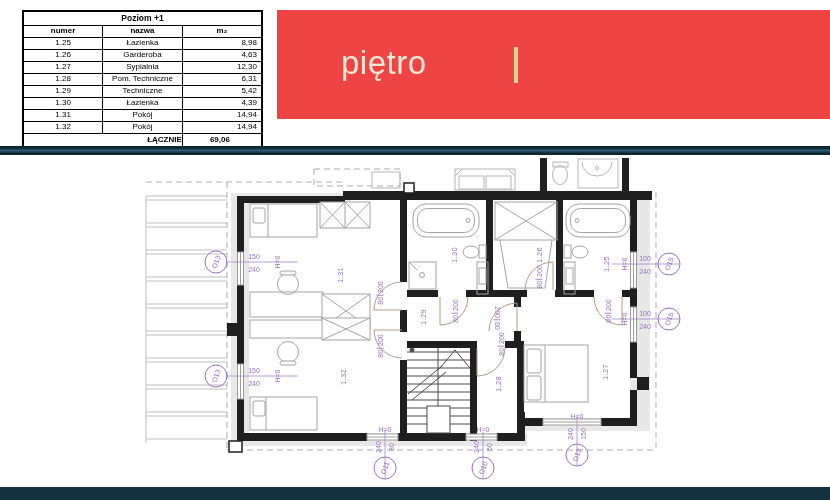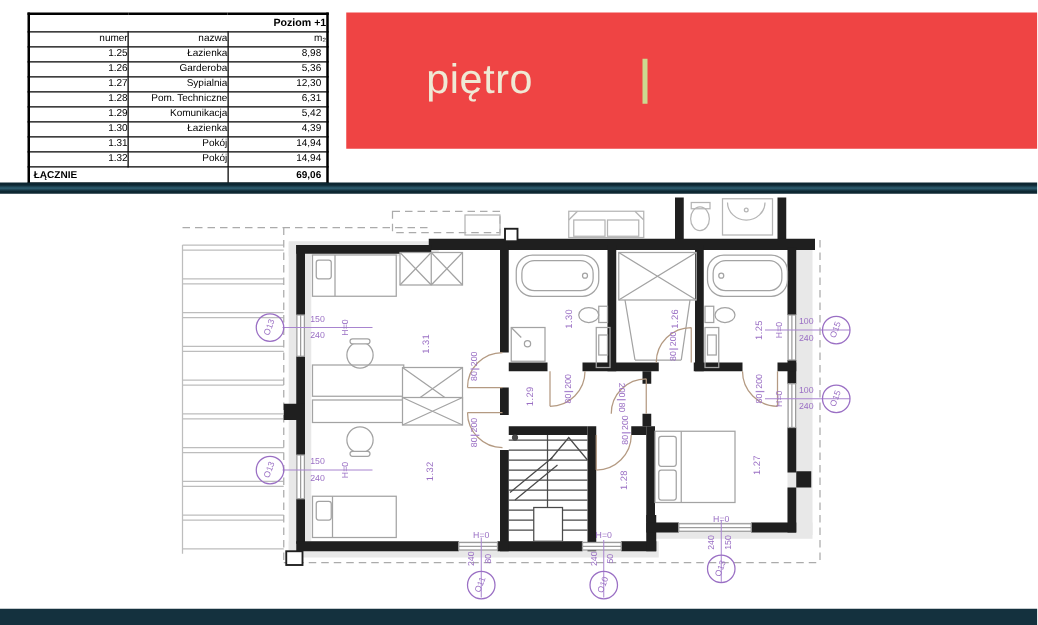--- a/index.html
+++ b/index.html
@@ -3,26 +3,26 @@
 <meta charset="utf-8">
 <style>
   html,body{margin:0;padding:0;background:#fff;}
   #stage{position:relative;width:830px;height:500px;background:#fff;overflow:hidden;
          font-family:"Liberation Sans",sans-serif;}
   
   .sheet-table{position:absolute;left:22px;top:10px;width:241px;}
   .sheet-table table{width:100%;border-collapse:collapse;border:2px solid #000;
       font-size:8px;color:#000;table-layout:fixed;}
   .sheet-table th,.sheet-table td{border:1px solid #000;padding:0;height:11px;
-      font-weight:normal;text-align:right;line-height:1.1;}
+      font-weight:normal;text-align:center;line-height:1.1;}
   .sheet-table .title-cell{font-weight:bold;font-size:8.5px;height:13px;}
-  .sheet-table .hdr{font-weight:normal;margin-top:44px;}
+  .sheet-table .hdr{font-weight:bold;margin-top:44px;}
   .sheet-table td.val{text-align:right;padding-right:4px;}
-  .sheet-table .tot-label{font-weight:bold;text-align:left;padding-left:3px;height:12px;}
-  .sheet-table .tot-val{font-weight:bold;text-align:right;padding-right:4px;}
+  .sheet-table .tot-label{font-weight:bold;text-align:right;padding-left:17px;height:12px;}
+  .sheet-table .tot-val{font-weight:bold;text-align:center;padding-right:4px;}
   
   .banner{position:absolute;left:277px;top:10px;width:553px;height:109px;background:#ef4444;}
   .banner .b-left,.banner .b-right{position:absolute;top:50%;transform:translateY(-54%);
       color:#efe9d5;font-size:33px;letter-spacing:.5px;font-weight:500;}
   .banner .b-left{left:64px;}
   .banner .b-right{left:322px;}
   .banner .b-sep{position:absolute;left:237px;top:50%;transform:translateY(-50%);
       width:4px;height:36px;background:#ccd98f;color:transparent;overflow:hidden;}
   .divider-bar{position:absolute;left:0;top:146px;width:830px;height:9px;
       background:linear-gradient(to bottom,#0d2732 0%,#0d2732 22%,#2f5f72 50%,#0d2732 78%,#0d2732 100%);}
@@ -340,35 +340,35 @@
       </thead>
       <tbody id="table-body">
           <tr>
             <td>1.25</td>
             <td>Łazienka</td>
             <td class="val">8,98</td>
           </tr>
           <tr>
             <td>1.26</td>
             <td>Garderoba</td>
-            <td class="val">5,36</td>
+            <td class="val">4,63</td>
           </tr>
           <tr>
             <td>1.27</td>
             <td>Sypialnia</td>
             <td class="val">12,30</td>
           </tr>
           <tr>
             <td>1.28</td>
             <td>Pom. Techniczne</td>
             <td class="val">6,31</td>
           </tr>
           <tr>
             <td>1.29</td>
-            <td>Komunikacja</td>
+            <td>Techniczne</td>
             <td class="val">5,42</td>
           </tr>
           <tr>
             <td>1.30</td>
             <td>Łazienka</td>
             <td class="val">4,39</td>
           </tr>
           <tr>
             <td>1.31</td>
             <td>Pokój</td>

